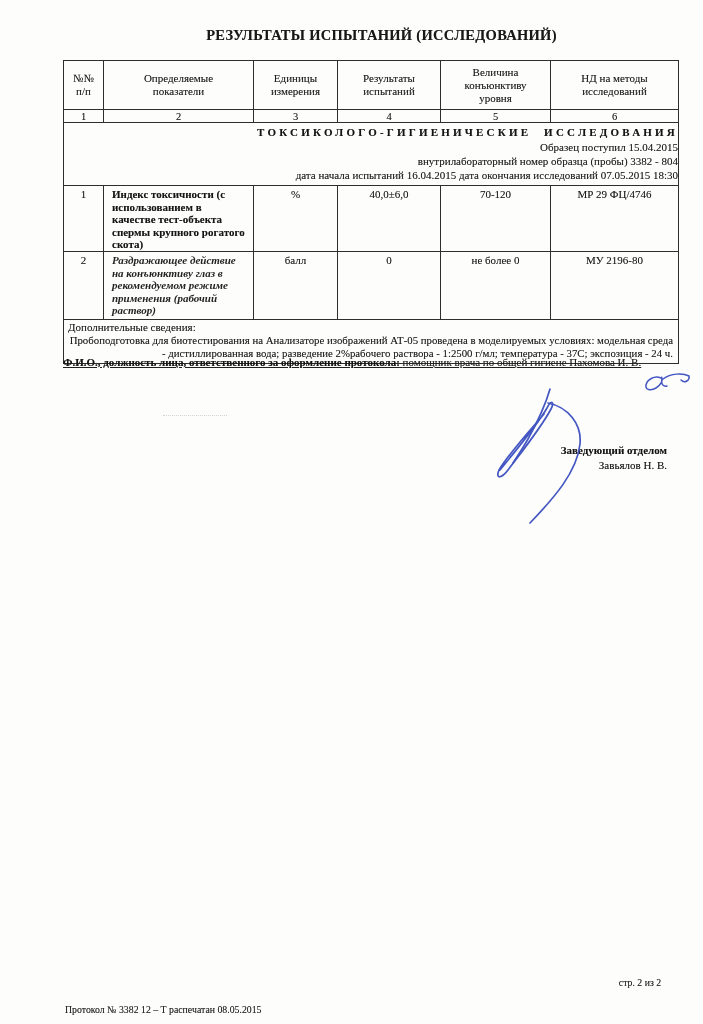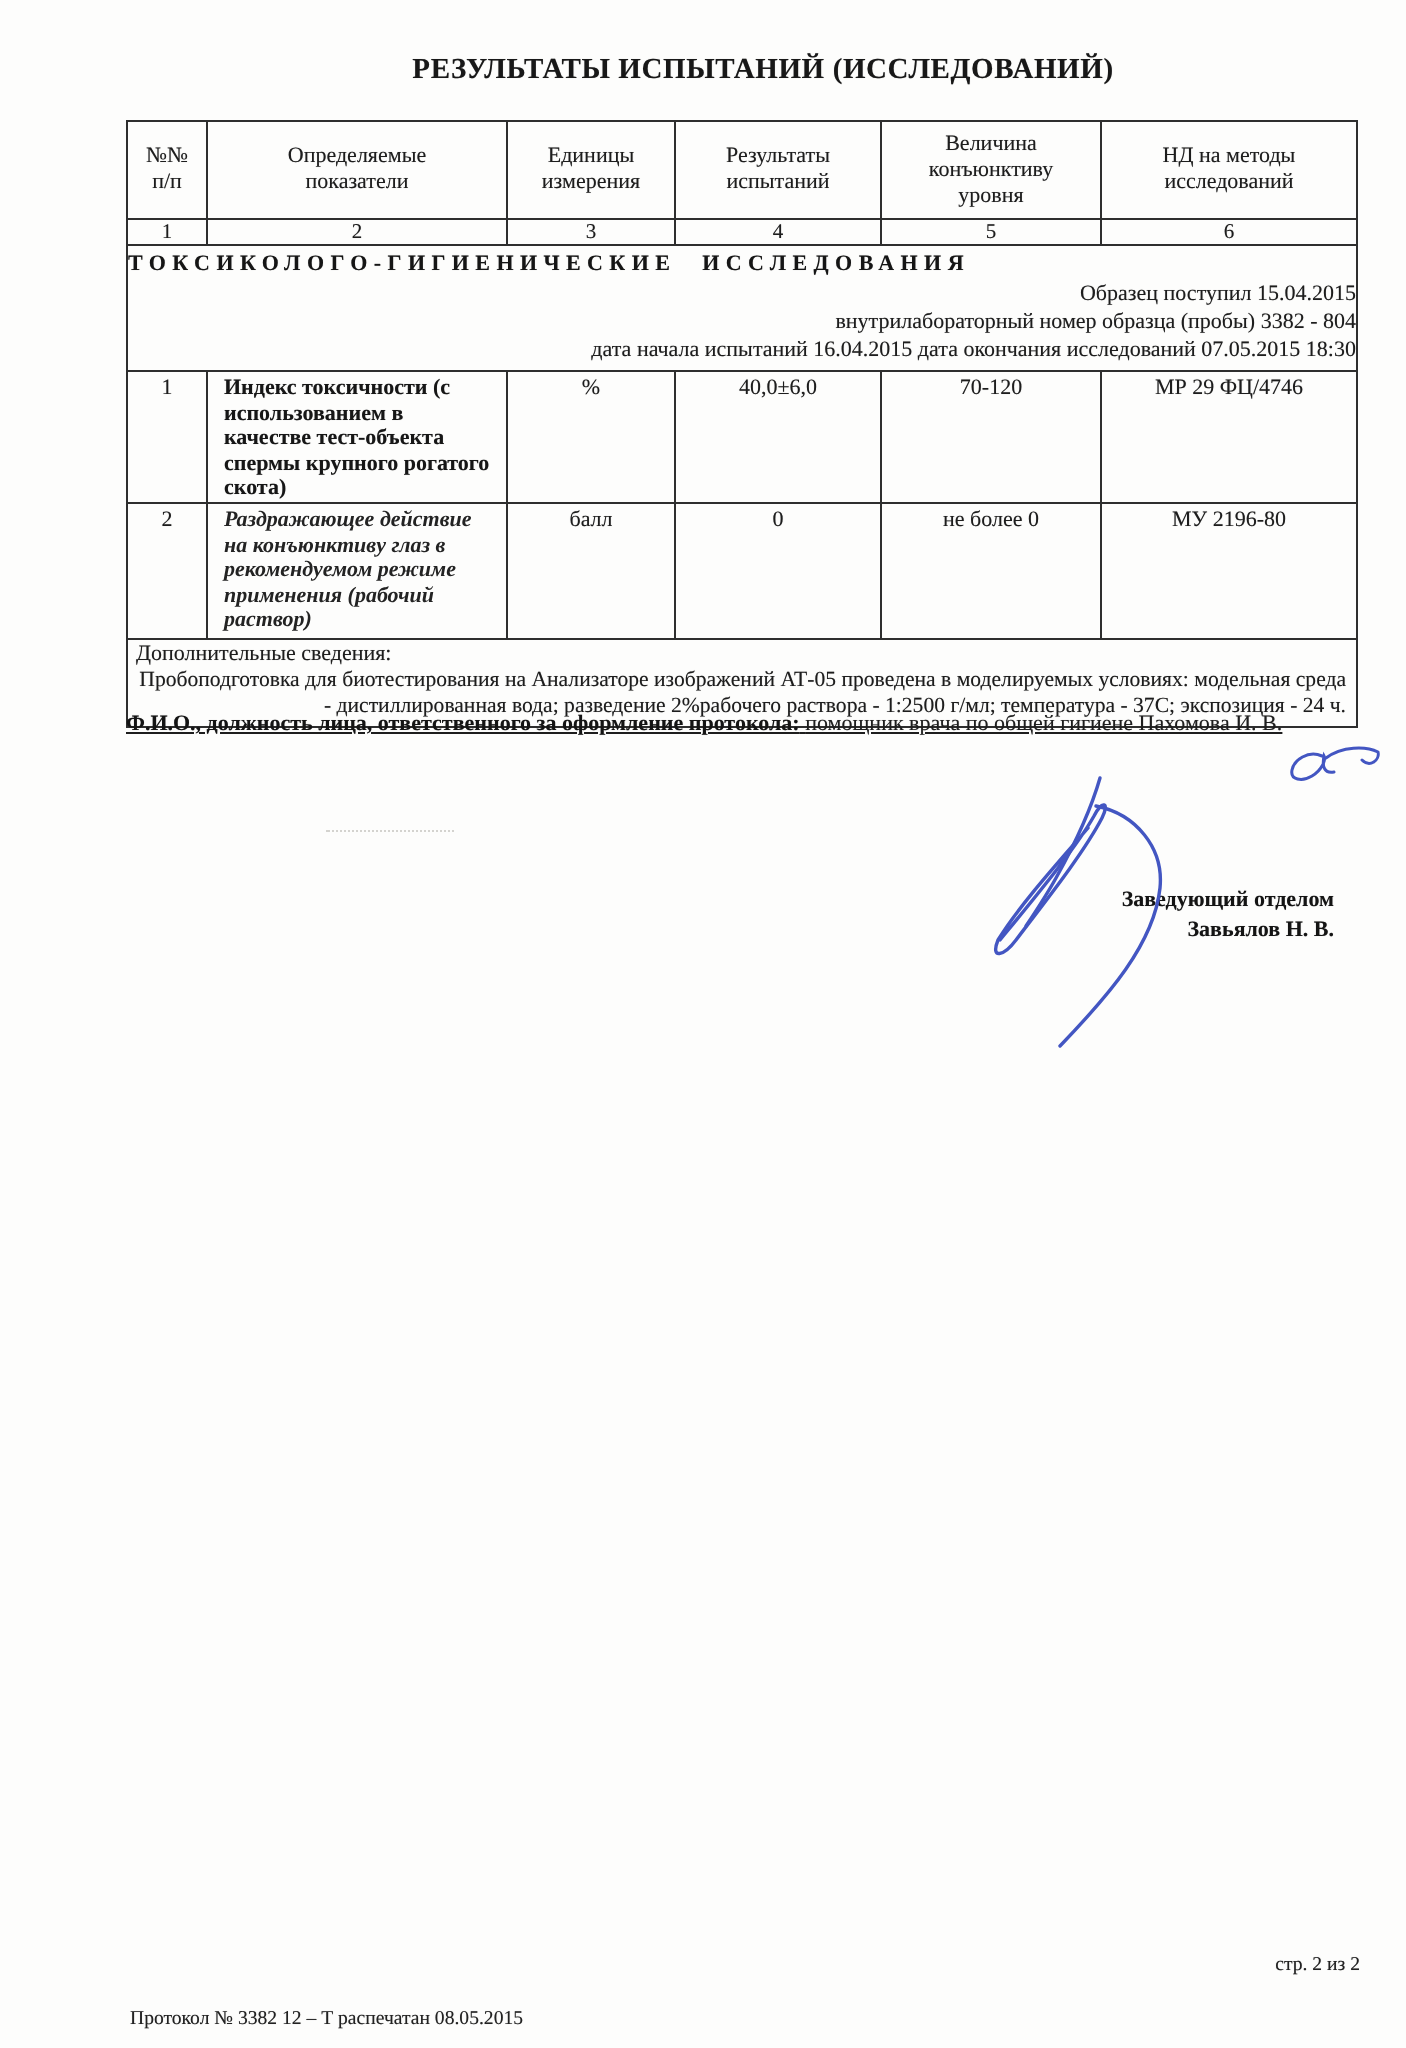--- a/index.html
+++ b/index.html
@@ -30,21 +30,21 @@
     vertical-align: middle;
     overflow: hidden;
   }
   tr.hdr th {
     height: 49px; font-weight: normal; text-align: center;
     white-space: pre-line; line-height: 13px; font-size: 11px;
   }
   tr.nums td { height: 13px; text-align: center; line-height: 11px; font-size: 10.5px; padding: 0; }
   td.section-cell { padding: 2px 0 3px 0; vertical-align: top; }
   .section-title {
-    text-align: left; font-weight: bold; font-size: 11px;
+    text-align: right; font-weight: bold; font-size: 11px;
     letter-spacing: 3.2px; word-spacing: 7px; line-height: 15px; color: #151515;
   }
   .section-line { text-align: right; font-size: 11px; line-height: 14px; }
   tr.data-row td { vertical-align: top; padding-top: 2px; }
   tr.row-1 td { height: 62px; }
   tr.row-2 td { height: 68px; }
   td.c-num { text-align: center; }
   td.c-ind { text-align: left; padding: 2px 6px 0 8px; line-height: 12.6px; font-weight: bold; color: #161616; }
   tr.row-2 td.c-ind { font-weight: bold; color: #232323; text-shadow: none; font-style: italic; }
   td.c-unit, td.c-res, td.c-allow, td.c-meth { text-align: center; line-height: 13px; }
@@ -69,33 +69,33 @@
     position: absolute; left: 63px; top: 444px; width: 604px;
     display: flex; align-items: flex-end;
     font-size: 11px;
     flex-direction: column;
   }
   .head-sign-row .lbl { font-weight: bold; white-space: nowrap; color: #141414; }
   .head-sign-row .rule {
     flex: 1; border-bottom: 1.3px solid #2c2c2c;
     margin: 0 6px 2px 7px; height: 12px;
   }
-  .head-sign-row .name { font-weight: bold; white-space: nowrap; color: #141414; }
+  .head-sign-row .name { font-weight: normal; white-space: nowrap; color: #141414; }
 
   .sig-big { position: absolute; left: 488px; top: 386px; z-index: 3; }
   .sig-small { position: absolute; left: 641px; top: 367px; z-index: 3; }
 
   .footer {
     position: absolute; left: 65px; top: 980px; width: 560px;
     font-size: 9.8px; line-height: 12px; color: #222;
     white-space: pre-wrap;
   }
   .page-num {
     position: absolute; left: 600px; top: 977px; width: 80px;
-    font-size: 9.8px; color: #222; text-align: right;
+    font-size: 9.8px; color: #222; text-align: center;
   }
 </style>
 </head>
 <body>
 
 <h1 class="doc-title ink">РЕЗУЛЬТАТЫ ИСПЫТАНИЙ (ИССЛЕДОВАНИЙ)</h1>
 
 <table class="results ink">
   <colgroup>
     <col style="width:40px">

